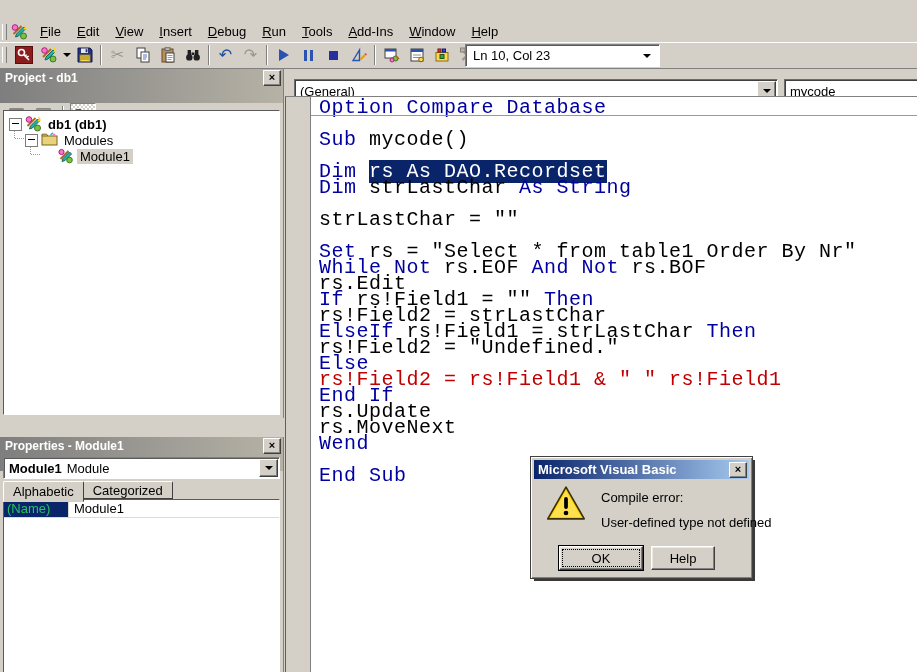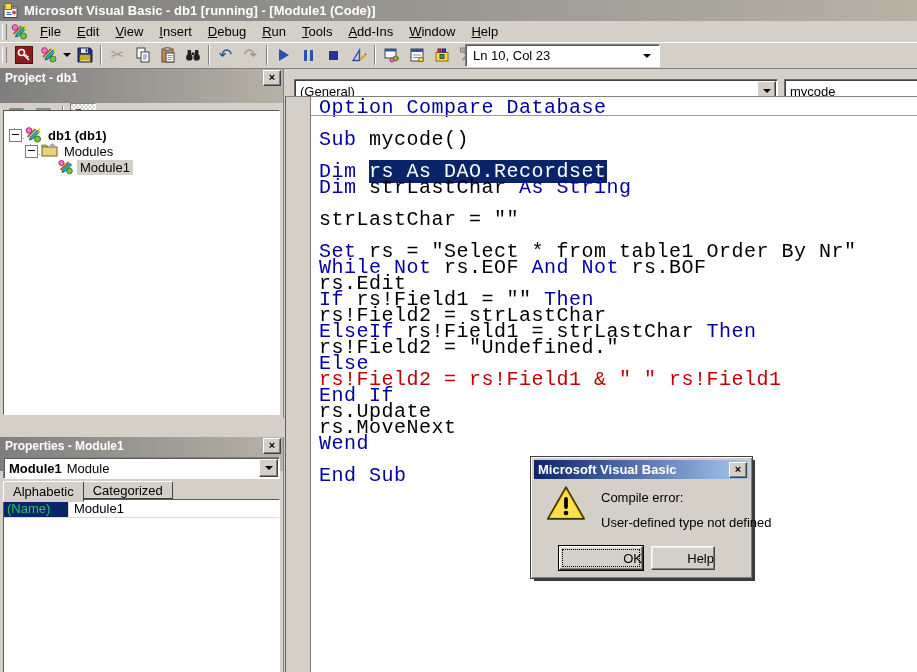--- a/index.html
+++ b/index.html
@@ -50,21 +50,21 @@
     color:#000;font-size:11px;line-height:12px;font-weight:bold;text-align:center;flex:none;}
 
   #project-panel{top:69px;height:349px;}
   .proj-toolbar{height:23px;display:flex;align-items:center;padding-left:5px;gap:3px;}
   .mini-btn{width:24px;height:21px;display:flex;align-items:center;justify-content:center;flex:none;}
   .mini-btn.pressed{border:1px solid;border-color:#808080 #fff #fff #808080;
     background:repeating-conic-gradient(#fff 0 25%,#d4d0c8 0 50%) 0 0/4px 4px;}
   .mini-sep{width:1px;height:18px;background:#808080;border-right:1px solid #fff;margin:0 3px;flex:none;}
 
   .tree{position:absolute;left:3px;right:3px;top:41px;bottom:3px;background:#fff;
-    border:1px solid;border-color:#5a5a5a #fff #fff #5a5a5a;padding-top:16px;overflow:hidden;}
+    border:1px solid;border-color:#5a5a5a #fff #fff #5a5a5a;padding-top:5px;overflow:hidden;}
   .tree-row{height:16px;display:flex;align-items:center;white-space:nowrap;position:relative;}
   .expand{width:11px;height:11px;border:1px solid #7b7b7b;background:#fff;position:relative;flex:none;}
   .expand::before{content:"";position:absolute;left:2px;right:2px;top:4px;height:1px;background:#000;}
   .t-spacer{width:13px;flex:none;}
   .t-icon{width:17px;height:16px;margin:0 3px;flex:none;}
   .t-label{padding:0 3px;}
   .t-label.bold{font-weight:bold;}
   .t-label.sel{background:#d4d0c8;}
   .dv{position:absolute;border-left:1px dotted #9a9a9a;width:0;}
   .dh{position:absolute;border-top:1px dotted #9a9a9a;height:0;}
@@ -119,41 +119,31 @@
     background:linear-gradient(to right,#0a246a,#a6caf0);color:#fff;font-weight:bold;
     display:flex;align-items:center;padding-left:4px;}
   .dialog-title .close-btn{margin-right:2px;}
   .warn-icon{position:absolute;left:15px;top:28px;width:40px;height:36px;}
   .dlg-line{position:absolute;left:70px;white-space:nowrap;}
   #dlg-line1{top:33px;}
   #dlg-line2{top:58px;}
   .btn{position:absolute;top:89px;height:22px;background:#d4d0c8;
     border:1px solid;border-color:#fff #404040 #404040 #fff;
     box-shadow:inset -1px -1px 0 #808080,inset 1px 1px 0 #ece9e2;
-    display:flex;align-items:center;justify-content:flex-end;}
+    display:flex;align-items:center;justify-content:center;}
   .btn.default{box-shadow:inset -1px -1px 0 #808080,inset 1px 1px 0 #ece9e2,0 0 0 1px #000;
     outline:1px dotted #000;outline-offset:-4px;}
   #ok-button{left:28px;width:82px;}
   #help-button{left:120px;width:62px;}
 </style>
 </head>
 <body>
 
 <div class="screen">
 
-  <div class="titlebar">
-    <svg class="app-icon" viewBox="0 0 16 16">
-      <rect x="1" y="3.5" width="13" height="11" fill="#fff" stroke="#404040"></rect>
-      <rect x="1" y="3.5" width="13" height="2.5" fill="#8a8a8a"></rect>
-      <rect x="2" y="0.5" width="6.5" height="6" fill="#ffd84d" stroke="#8a6d1a"></rect>
-      <circle cx="11" cy="9.5" r="2" fill="#e04040"></circle>
-      <path d="M3.5 9.5 h4 M3.5 11.5 h5" stroke="#2a52b0" stroke-width="1"></path>
-    </svg>
-    <span>Microsoft Visual Basic - db1 [running] - [Module1 (Code)]</span>
-  </div>
 
   <div class="menubar">
     <span class="grip"></span>
     <svg class="menu-icon" viewBox="0 0 16 16">
       <path d="M2 10 L10 2" stroke="#b06820" stroke-width="2"></path>
       <circle cx="3.5" cy="3.5" r="2.8" fill="#ff72c8" stroke="#a2257c"></circle>
       <path d="M12 3 l2 2 -7 7 -3 1 1 -3 z" fill="#20b2aa" stroke="#0e6b66"></path>
       <circle cx="12" cy="12" r="3" fill="#7ac143" stroke="#3c7a1e"></circle>
       <path d="M13 1 l1.5 2.5 M15 4 l-2.5 1" stroke="#ffd700" stroke-width="1.4"></path>
     </svg>

